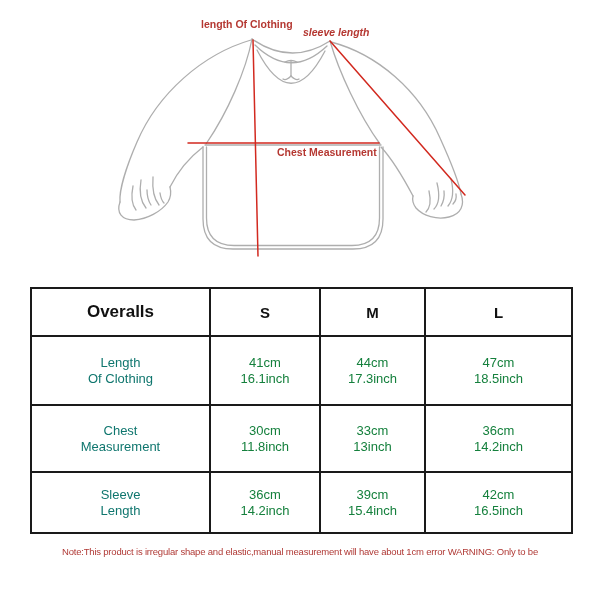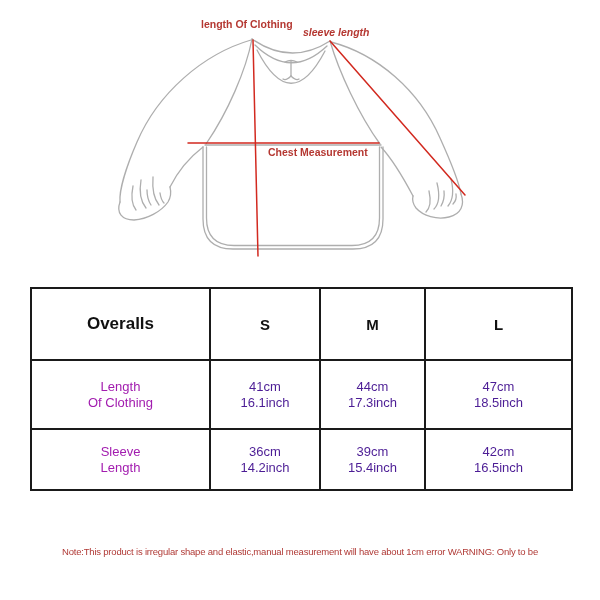--- a/index.html
+++ b/index.html
@@ -8,35 +8,35 @@
     font-family:"Liberation Sans","DejaVu Sans",sans-serif;
   }
   .diagram{position:absolute;left:0;top:0;width:549px;height:285px;}
   .diagram svg{position:absolute;left:0;top:0;}
   .diag-label{
     position:absolute;color:#b53832;font-weight:600;font-size:10.5px;
     letter-spacing:0px;white-space:nowrap;
   }
   .lbl-length{left:201px;top:18px;}
   .lbl-sleeve{left:303px;top:26px;font-style:italic;}
-  .lbl-chest{left:268px;top:146px;}
+  .lbl-chest{left:277px;top:146px;}
 
   table.size-table{
     position:absolute;left:30px;top:287px;width:541px;
     border-collapse:collapse;table-layout:fixed;
   }
   .size-table td,.size-table th{
     border:2px solid #1a1a1a;text-align:center;vertical-align:middle;
     padding:0;color:#111;
   }
   .size-table th.overalls{font-size:17px;font-weight:700;}
   .size-table th.size{font-size:15px;font-weight:600;}
-  .row-label{font-size:13px;line-height:16px;color:#a21caf;}
-  .cell-val{font-size:13px;line-height:16px;color:#4c1d95;}
-  tr.hdr{height:72px;}
+  .row-label{font-size:13px;line-height:16px;color:#0f766e;}
+  .cell-val{font-size:13px;line-height:16px;color:#15803d;}
+  tr.hdr{height:48px;}
   tr.r1{height:69px;}
   tr.r2{height:67px;}
   tr.r3{height:61px;}
 
   .note{
     position:absolute;left:0;top:546px;width:600px;text-align:center;
     color:#b03a36;font-size:9.5px;line-height:11.5px;letter-spacing:-0.2px;
   }
   .note div{white-space:nowrap;}
 </style>
@@ -130,20 +130,38 @@
       </td>
       <td>
         <div class="cell-val">44cm</div>
         <div class="cell-val">17.3inch</div>
       </td>
       <td>
         <div class="cell-val">47cm</div>
         <div class="cell-val">18.5inch</div>
       </td>
     </tr>
+    <tr class="r2">
+      <td>
+        <div class="row-label">Chest</div>
+        <div class="row-label">Measurement</div>
+      </td>
+      <td>
+        <div class="cell-val">30cm</div>
+        <div class="cell-val">11.8inch</div>
+      </td>
+      <td>
+        <div class="cell-val">33cm</div>
+        <div class="cell-val">13inch</div>
+      </td>
+      <td>
+        <div class="cell-val">36cm</div>
+        <div class="cell-val">14.2inch</div>
+      </td>
+    </tr>
     <tr class="r3">
       <td>
         <div class="row-label">Sleeve</div>
         <div class="row-label">Length</div>
       </td>
       <td>
         <div class="cell-val">36cm</div>
         <div class="cell-val">14.2inch</div>
       </td>
       <td>

